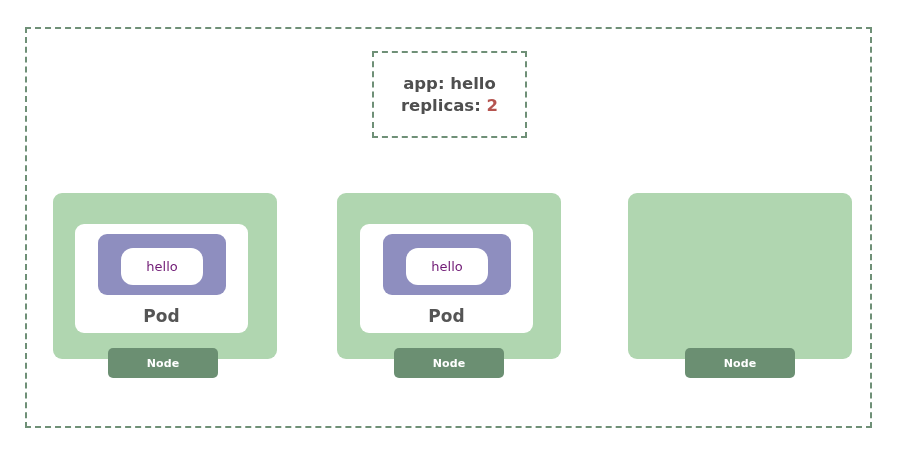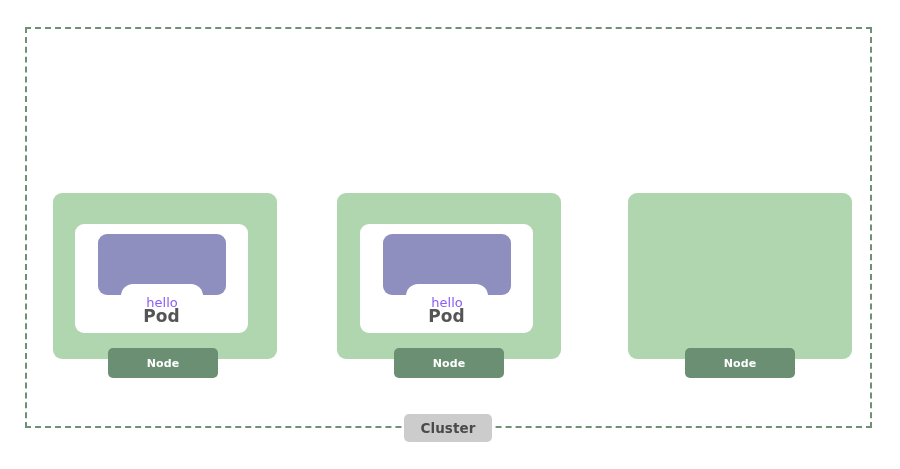--- a/index.html
+++ b/index.html
@@ -150,31 +150,36 @@
     top: 14px;
     width: 82px;
     height: 37px;
     background: #ffffff;
     border-radius: 12px;
     display: flex;
     align-items: center;
     justify-content: center;
     font-size: 13px;
     font-weight: normal;
-    color: #8b5cf6;
-    margin-top: 36px;
+    color: #701a75;
   }
 </style>
 </head>
 <body>
 
 <div id="stage">
 
   <div class="cluster-box"></div>
 
+  <div class="manifest-box">
+    <div class="manifest-line">app: hello</div>
+    <div class="manifest-line">
+      <span>replicas:</span><span>&nbsp;</span><span class="val-red">2</span>
+    </div>
+  </div>
 
   <div class="node node-1"></div>
   <div class="pod pod-1">
     <div class="container-box">
       <div class="container-inner">hello</div>
     </div>
     <div class="pod-label">Pod</div>
   </div>
   <div class="node-badge node-badge-1">Node</div>
 
@@ -183,15 +188,14 @@
     <div class="container-box">
       <div class="container-inner">hello</div>
     </div>
     <div class="pod-label">Pod</div>
   </div>
   <div class="node-badge node-badge-2">Node</div>
 
   <div class="node node-3"></div>
   <div class="node-badge node-badge-3">Node</div>
 
-  <div class="cluster-badge">Cluster</div>
 
 </div>
 
 </body></html>

